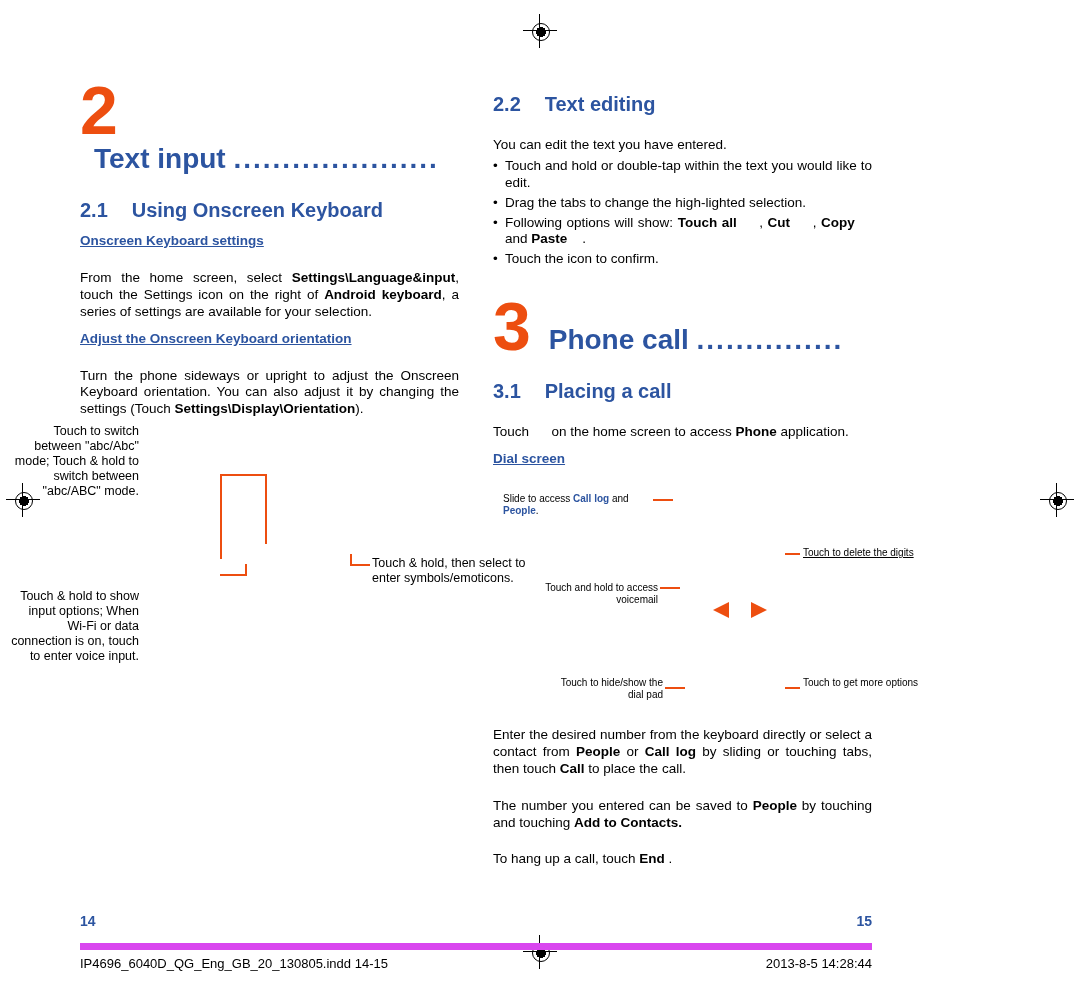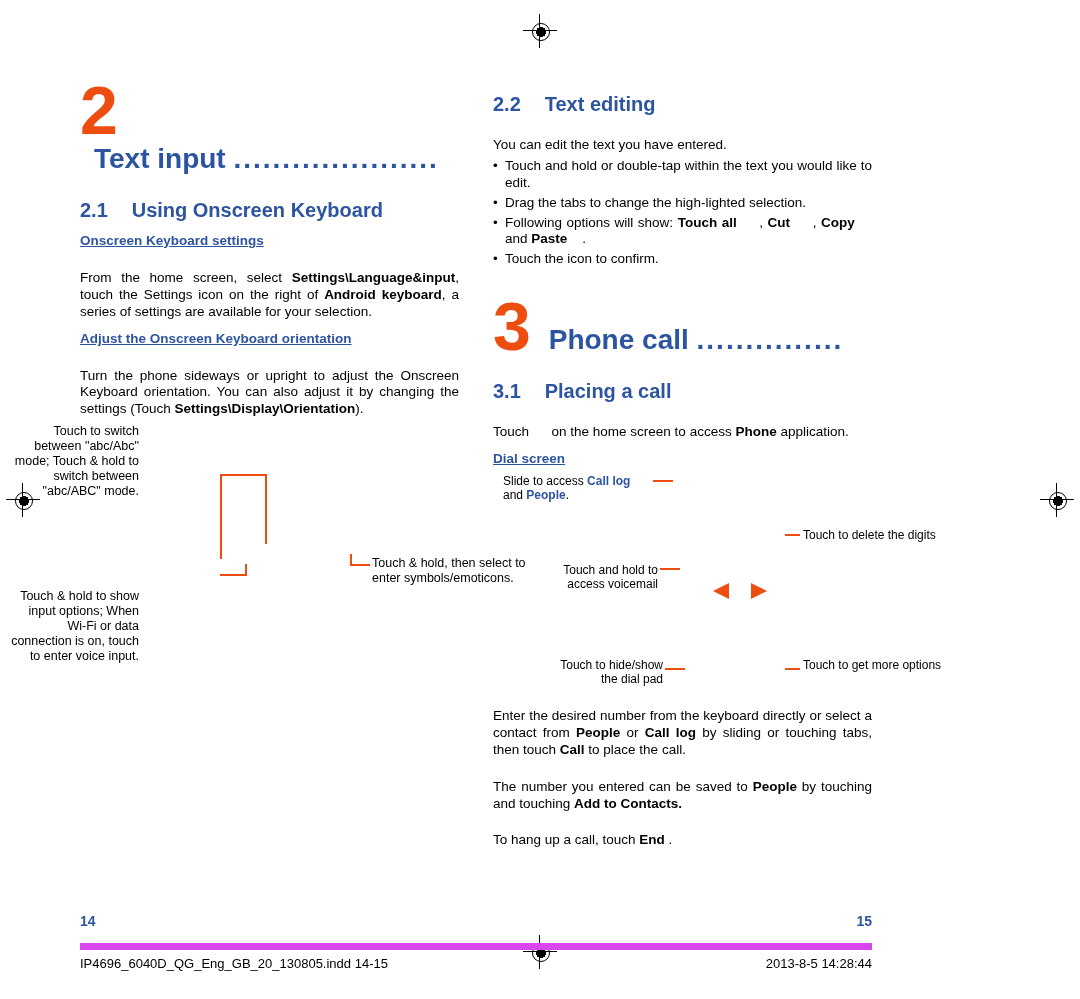--- a/index.html
+++ b/index.html
@@ -115,22 +115,22 @@
   }
   .kbd-anno .connector {
     position:absolute;
     background:#ED4E10;
   }
 
   
   .dial-anno {
     position: relative;
     height: 220px;
-    margin-top: 0;
-    font-size: 12px;
+    margin-top: 19px;
+    font-size: 10px;
   }
   .dial-anno .note { position:absolute; line-height:1.2; }
   .dial-anno .connector { position:absolute; background:#ED4E10; }
   .dial-anno .arrow {
     position:absolute;
     width:0;height:0;
     border-style:solid;
   }
 
   .pagenum { position:absolute; bottom:70px; color:#2C54A0; font-size:14px; font-weight:700; }
@@ -253,21 +253,21 @@
 
       <div class="dial-anno">
         <div class="note" style="left:10px; top:6px; width:150px; text-align:left; color:#2C54A0; font-weight:700;">
           <span style="color:#000; font-weight:400;">Slide to access </span><span>Call log</span><span style="color:#000; font-weight:400;"> and </span><span>People</span><span style="color:#000; font-weight:400;">.</span>
         </div>
         <div class="connector" style="left:160px; top:12px; width:20px; height:2px;"></div>
 
         <div class="note" style="left:35px; top:95px; width:130px; text-align:right;">Touch and hold to access voicemail</div>
         <div class="connector" style="left:167px; top:100px; width:20px; height:2px;"></div>
 
-        <div class="note" style="left:310px; top:60px; width:140px; text-align:left;">Touch to delete the digits</div>
+        <div class="note" style="left:310px; top:60px; width:140px; text-align:left;text-decoration:underline;">Touch to delete the digits</div>
         <div class="connector" style="left:292px; top:66px; width:15px; height:2px;"></div>
 
         <div class="note" style="left:55px; top:190px; width:115px; text-align:right;">Touch to hide/show the dial pad</div>
         <div class="connector" style="left:172px; top:200px; width:20px; height:2px;"></div>
 
         <div class="note" style="left:310px; top:190px; width:150px; text-align:left;">Touch to get more options</div>
         <div class="connector" style="left:292px; top:200px; width:15px; height:2px;"></div>
 
         <div class="arrow" style="left:220px; top:115px; border-width:8px 16px 8px 0; border-color:transparent #ED4E10 transparent transparent;"></div>
         <div class="arrow" style="left:258px; top:115px; border-width:8px 0 8px 16px; border-color:transparent transparent transparent #ED4E10;"></div>

